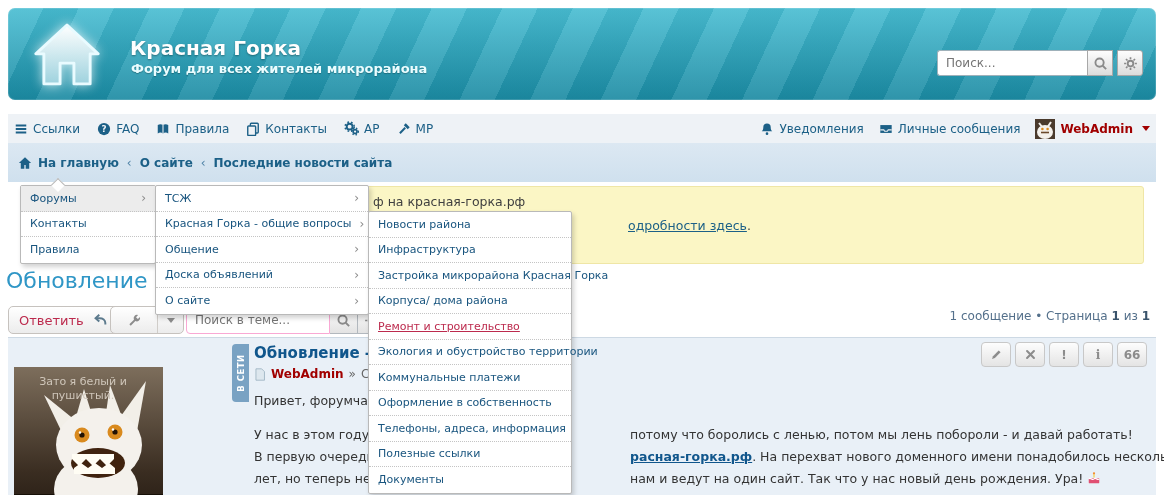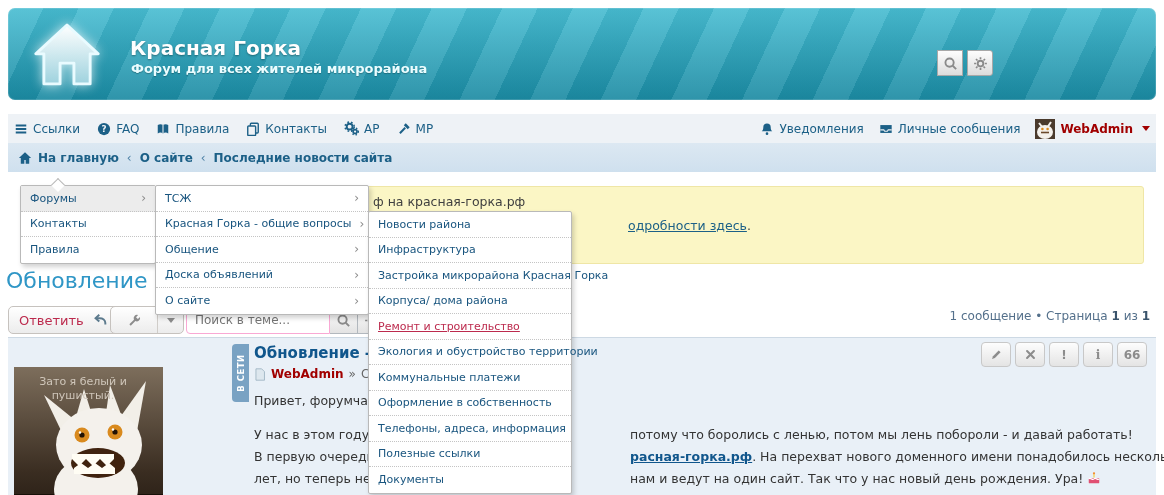--- a/index.html
+++ b/index.html
@@ -31,21 +31,21 @@
   .hbtn + .hbtn { margin-left:4px; border-radius:0 3px 3px 0; }
   
   .navrow { position:absolute; left:8px; top:114px; width:1148px; height:29px; background:#eef2f6;
             display:flex; align-items:center; padding:0 6px; color:#1c6087; }
   .navrow .nlink { display:flex; align-items:center; gap:5px; margin-right:17px; cursor:pointer;
                    color:#1c6087; white-space:nowrap; }
   .nav-right { margin-left:auto; display:flex; align-items:center; gap:15px; }
   .username { color:#a10000; font-weight:bold; }
   .caret-red { width:0; height:0; border-left:4px solid transparent; border-right:4px solid transparent;
                border-top:5px solid #a10000; display:inline-block; margin-left:4px; }
-  .crumbrow { position:absolute; left:8px; top:143px; width:1148px; height:29px;
+  .crumbrow { position:absolute; left:8px; top:143px; width:1148px; height:39px;
               background:linear-gradient(#dce8f2,#cfe0ee); display:flex; align-items:center;
               padding:0 10px; gap:8px; color:#1c6087; font-weight:bold; }
   .crumbrow .crumb { display:flex; align-items:center; gap:6px; cursor:pointer; }
   .crumb-sep { color:#4d80a5; font-weight:normal; }
   
   .notice { position:absolute; left:20px; top:186px; width:1124px; height:78px; background:#fbf6c5;
             border:1px solid #efe6a6; border-radius:3px; z-index:1; }
   .notice-frag1 { position:absolute; left:352px; top:7px; color:#3f3f3f; font-size:12.5px; }
   .notice-frag2 { position:absolute; left:607px; top:31px; font-size:12.5px; color:#3f3f3f; }
   .notice-frag2 a { color:#1c6087; text-decoration:underline; cursor:pointer; }
@@ -118,20 +118,21 @@
         <linearGradient id="hg" x1="0" y1="0" x2="0" y2="1">
       <stop offset="0" stop-color="#ffffff"></stop>
           <stop offset="1" stop-color="#9ed2de"></stop>
     </linearGradient>
       </defs>
     <path d="M32 6 L59 31 L52 31 L52 57 L38 57 L38 39 L26 39 L26 57 L12 57 L12 31 L5 31 Z" fill="url(#hg)" stroke="#e9fbff" stroke-width="2.5" stroke-linejoin="round"></path>
   </svg>
   <div class="site-title">Красная Горка</div>
   <div class="site-sub">Форум для всех жителей микрорайона</div>
   <div class="hsearch">
+    <input placeholder="Поиск..." style="">
     <div class="hbtn">
       <svg class="ic" width="15" height="15" viewBox="0 0 16 16">
         <circle cx="7" cy="7" r="4.4" fill="none" stroke="currentColor" stroke-width="2"></circle>
         <path d="M10.4 10.4 L14 14" stroke="currentColor" stroke-width="2"></path>
       </svg>
     </div>
     <div class="hbtn">
       <svg class="ic" width="15" height="15" viewBox="0 0 16 16">
         <circle cx="8" cy="8" r="3" fill="none" stroke="currentColor" stroke-width="2"></circle>
         <path d="M8 1.2v2.2M8 12.6v2.2M1.2 8h2.2M12.6 8h2.2M3.2 3.2l1.6 1.6M11.2 11.2l1.6 1.6M12.8 3.2l-1.6 1.6M4.8 11.2l-1.6 1.6" stroke="currentColor" stroke-width="1.8"></path>

